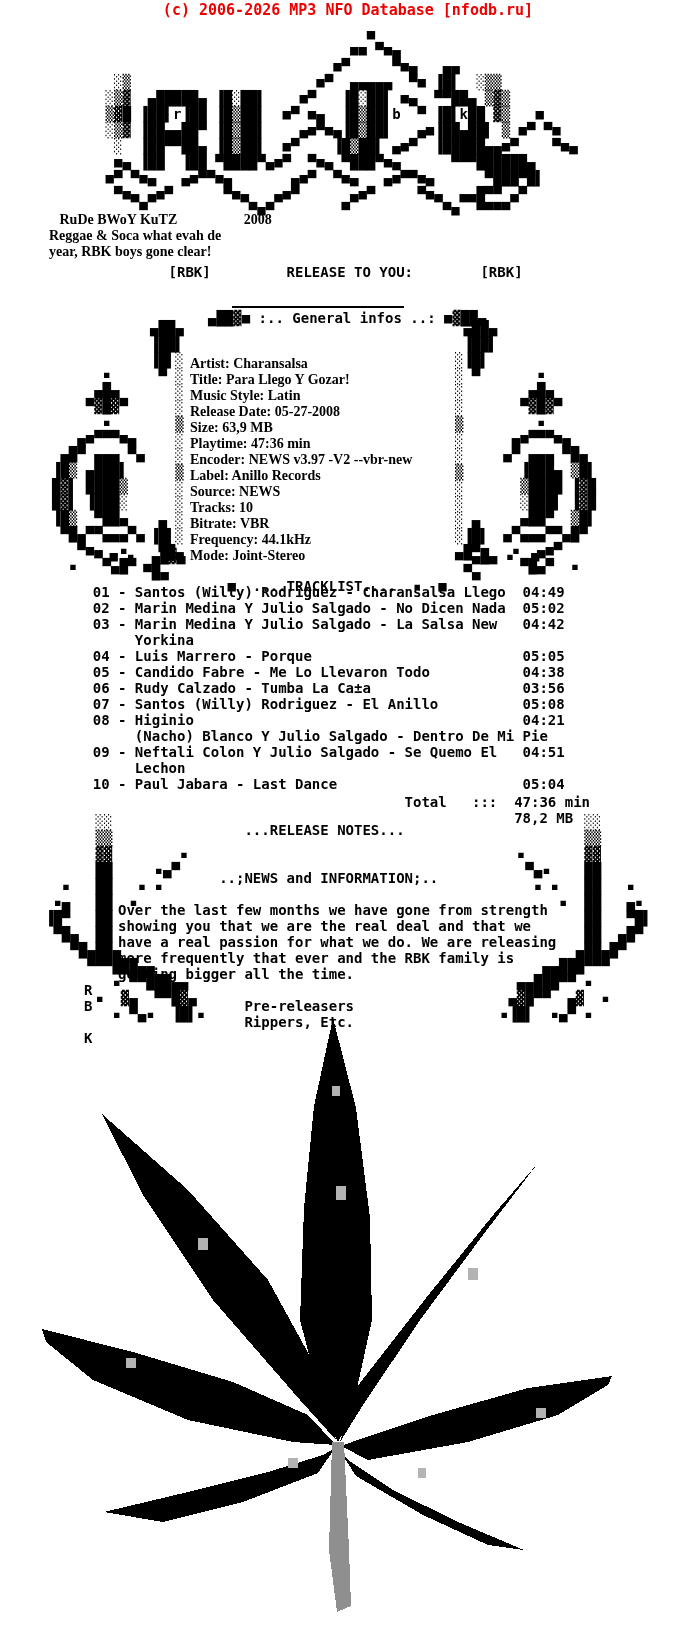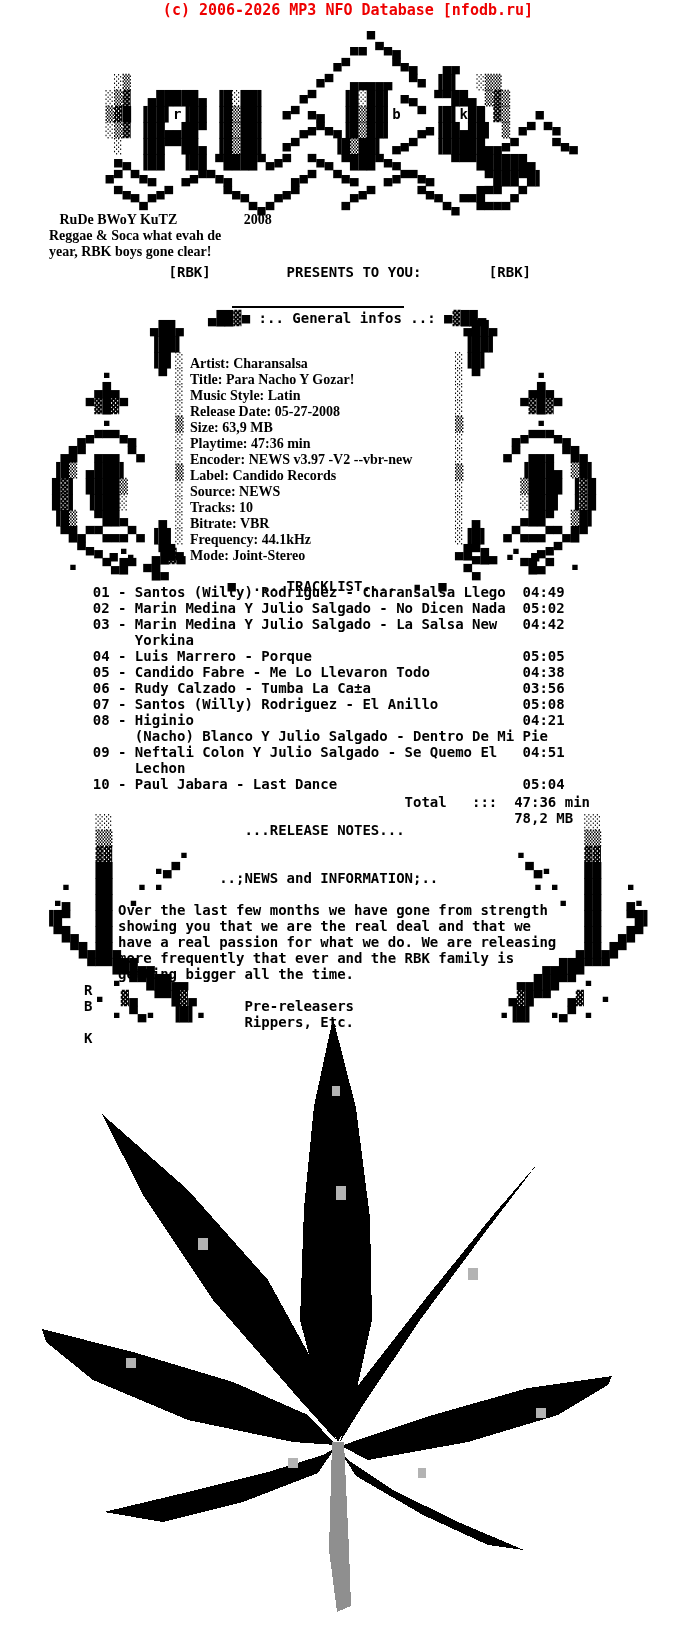--- a/index.html
+++ b/index.html
@@ -35,21 +35,21 @@
        ░  ▐██▀▀██▄ ▐█▒██▌  ■▀    ▐█▒██▌ ▄■▀  ▐█████▄▄■▀    ▀■▄
        ■▄ ▐██  ▐██ ▀████▀▄■▀  ▀■▄ ▀███▀■▄      ▀▀▀██████▄
       ■▀ ▀■▄   ▄■▀▀■▄       ▄■▀  ▀■▄   ▄■▀▀■▄      ▀███▀█▌
        ▀■▄ ▄■▀      ▀■▄   ▄■▀      ▄■▀     ▀■▄  ▄▄█▀▀ ▄▀
           ▀            ▀■▀        ▀           ▀■  ▀▀▀▀</pre>
 
   <pre class="art" style="left:0;top:212px;font-family:Liberation Serif, serif;" id="logo-credits">                 RuDe BWoY KuTZ                   2008
               Reggae &amp; Soca what evah de
               year, RBK boys gone clear!</pre>
 
-  <pre class="art" style="left:0;top:264px;" id="presents-line">                    [RBK]         PRESENTS TO YOU:        [RBK]</pre>
+  <pre class="art" style="left:0;top:264px;" id="presents-line">                    [RBK]         RELEASE TO YOU:        [RBK]</pre>
 
   <div class="overline"></div>
   <div class="title-row"><span>▄██▓■ </span><span>:.. General infos ..:</span><span> ■▓██▄</span></div>
 
   <pre class="art" style="left:150px;top:320px;">▄██▄
 ▐██▌
 ▐█▌░
  ▀ ░
    ░
    ░
@@ -100,27 +100,27 @@
      ▐███▄ ▒█▌
      ▒████ ▐▓█
      ░███▌ ▐▓█
      ▄██▀  ▒█▌
    ▄▀▄▄▄▀▀▄█▀
     ▪  ▄■▀
      ▀█▄▀  ▪</pre>
 
   <div class="info-fields" id="info-fields">
       <div>Artist: Charansalsa</div>
-      <div>Title: Para Nacho Y Gozar!</div>
+      <div>Title: Para Llego Y Gozar!</div>
       <div>Music Style: Latin</div>
       <div>Release Date: 05-27-2008</div>
       <div>Size: 63,9 MB</div>
       <div>Playtime: 47:36 min</div>
       <div>Encoder: NEWS v3.97 -V2 --vbr-new</div>
-      <div>Label: Candido Records</div>
+      <div>Label: Anillo Records</div>
       <div>Source: NEWS</div>
       <div>Tracks: 10</div>
       <div>Bitrate: VBR</div>
       <div>Frequency: 44.1kHz</div>
       <div>Mode: Joint-Stereo</div>
     </div>
 
   <pre class="art" style="left:0;top:548px;">             ■ ▪  ▄█▓▄                                  ▄█▄ ▪  ■
                  ▀█▄                                   ▀▄</pre>
   <pre class="art" style="left:0;top:578px;" id="tracklist-title">                           ■  ....TRACKLIST....  ▪  ■</pre>

